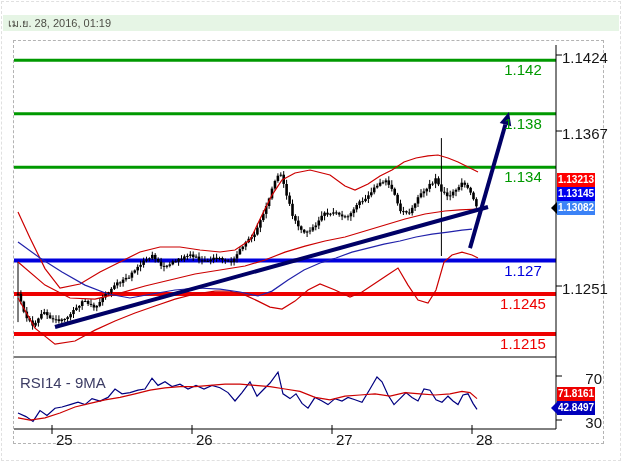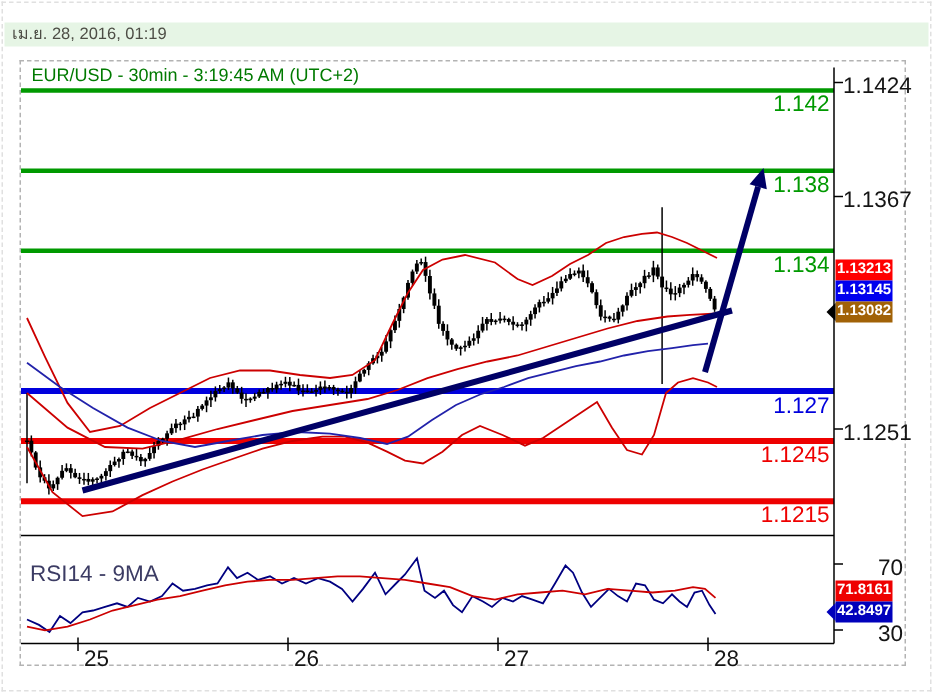--- a/index.html
+++ b/index.html
@@ -7,21 +7,21 @@
   body { font-family:"Liberation Sans", sans-serif; }
   .page { position:relative; width:622px; height:462px; background:#fff; overflow:hidden; }
   .outer-border { position:absolute; inset:1px; border:1px dashed #e0e0e0; pointer-events:none; }
   .date-strip { position:absolute; left:3px; top:15px; width:616px; height:16px;
                 background:#e6f5e5; color:#4d4d45; font-size:11px; line-height:16px; padding-left:5px; }
   .widget-frame { position:absolute; left:13px; top:40px; width:591px; height:404px; border:1px dashed #b3b3b3; }
   svg.chart { position:absolute; left:0; top:0; }
   .chart-title { position:absolute; left:19px; top:43px; font-size:12px; color:#007a00;
                  background:#fff; padding:0 2px; white-space:nowrap; }
   .lab { position:absolute; font-size:15px; white-space:nowrap; }
-  .lvl { left:493px; width:60px; text-align:right; }
+  .lvl { left:493px; width:60px; text-align:center; }
   .ytick { left:562px; width:40px; text-align:right; color:#151515; }
   .xlab { top:431px; width:26px; color:#151515; }
   .rsi-label { left:20px; top:360px; color:#3c3c64;margin-top:14px; }
   .tag { position:absolute; left:557px; width:38px; height:14px; line-height:14px;
          font-size:10px; font-weight:bold; color:#fff; text-align:center; }
   .tag.arr::before { content:""; position:absolute; left:-6px; top:1px;
          border-top:6px solid transparent; border-bottom:6px solid transparent; border-right:6px solid #000; }
   .tag.arrb::before { border-right-color:#0000bb; }
 </style>
 </head>
@@ -383,36 +383,35 @@
         <line x1="556" x2="562" y1="286" y2="286"></line>
         <line x1="556" x2="562" y1="376" y2="376"></line>
         <line x1="556" x2="562" y1="420" y2="420"></line>
         <line x1="52" x2="52" y1="425" y2="434"></line>
         <line x1="192" x2="192" y1="425" y2="434"></line>
         <line x1="332" x2="332" y1="425" y2="434"></line>
         <line x1="472" x2="472" y1="425" y2="434"></line>
       </g>
     </svg>
 
-  <div class="chart-title">EUR/USD - 30min - 3:19:45 AM (UTC+2)</div>
 
   <div class="lab lvl" style="top:61px;color:#009900">1.142</div>
   <div class="lab lvl" style="top:115px;color:#009900">1.138</div>
   <div class="lab lvl" style="top:168px;color:#009900">1.134</div>
   <div class="lab lvl" style="top:262px;color:#0000dd">1.127</div>
   <div class="lab lvl" style="top:295px;color:#ee0000">1.1245</div>
   <div class="lab lvl" style="top:335px;color:#ee0000">1.1215</div>
 
   <div class="lab ytick" style="top:49px">1.1424</div>
   <div class="lab ytick" style="top:125px">1.1367</div>
   <div class="lab ytick" style="top:280px">1.1251</div>
 
   <div class="tag" style="top:173px;background:#ff0000">1.13213</div>
   <div class="tag" style="top:187px;background:#0000ee">1.13145</div>
-  <div class="tag arr" style="top:201px;background:#a16207">1.13082</div>
+  <div class="tag arr" style="top:201px;background:#3b82f6">1.13082</div>
 
   <div class="lab rsi-label">RSI14 - 9MA</div>
   <div class="lab ytick" style="top:370px">70</div>
   <div class="lab ytick" style="top:414px">30</div>
   <div class="tag" style="top:387px;background:#ee0000">71.8161</div>
   <div class="tag arr arrb" style="top:401px;background:#0000bb">42.8497</div>
 
   <div class="lab xlab" style="left:56px">25</div>
   <div class="lab xlab" style="left:196px">26</div>
   <div class="lab xlab" style="left:336px">27</div>

